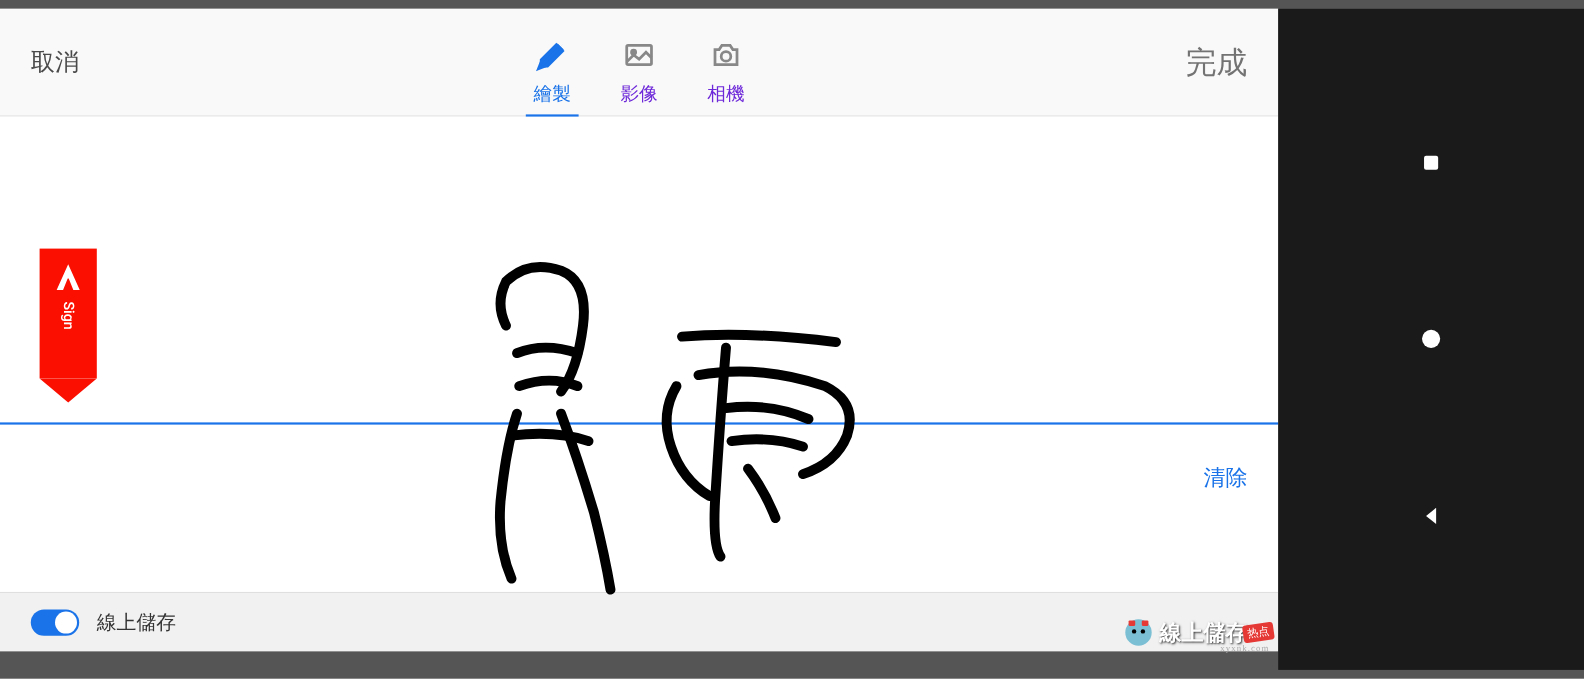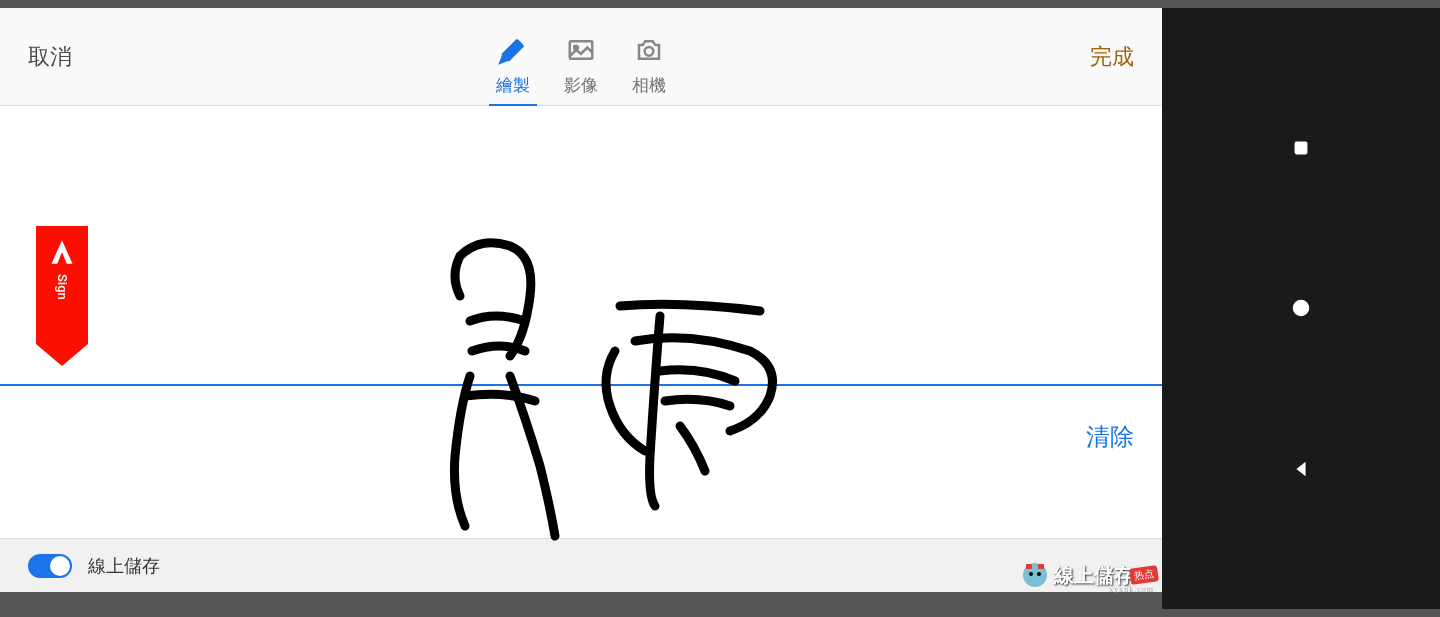--- a/index.html
+++ b/index.html
@@ -34,21 +34,21 @@
       font-size: 22px;
       color: #4a4a4a;
       cursor: pointer;
       user-select: none;
     }
     .tabs {
       position: absolute;
       left: 50%;
       transform: translateX(-50%);
       display: flex;
-      gap: 20px;
+      gap: 31px;
       height: 100%;
       align-items: flex-start;
       padding-top: 26px;
     }
     .tab {
       display: flex;
       flex-direction: column;
       align-items: center;
       gap: 8px;
       cursor: pointer;
@@ -57,39 +57,39 @@
     }
     .tab-icon {
       width: 32px;
       height: 32px;
       display: flex;
       align-items: center;
       justify-content: center;
     }
     .tab-label {
       font-size: 17px;
-      color: #737373;
+      color: #6d28d9;
     }
     .tab.active .tab-label {
       color: #1a73e8;
     }
     .tab.active::after {
       content: '';
       position: absolute;
       bottom: -11px;
       left: 0;
       right: 0;
       height: 4px;
       background: #1a73e8;
     }
     .done-btn {
       position: absolute;
       right: 28px;
-      font-size: 22px;
-      color: #a16207;
+      font-size: 28px;
+      color: #737373;
       cursor: pointer;
       user-select: none;
     }
     .canvas-area {
       flex: 1;
       background: #fff;
       position: relative;
     }
     .signature-line {
       position: absolute;
@@ -138,21 +138,21 @@
       position: absolute;
       left: 400px;
       top: 70px;
       width: 440px;
       height: 370px;
     }
     .clear-btn {
       position: absolute;
       right: 28px;
       top: 315px;
-      font-size: 24px;
+      font-size: 20px;
       color: #1a73e8;
       cursor: pointer;
       user-select: none;
     }
     .footer {
       height: 54px;
       background: #f1f1f1;
       border-top: 1px solid #ddd;
       display: flex;
       align-items: center;

